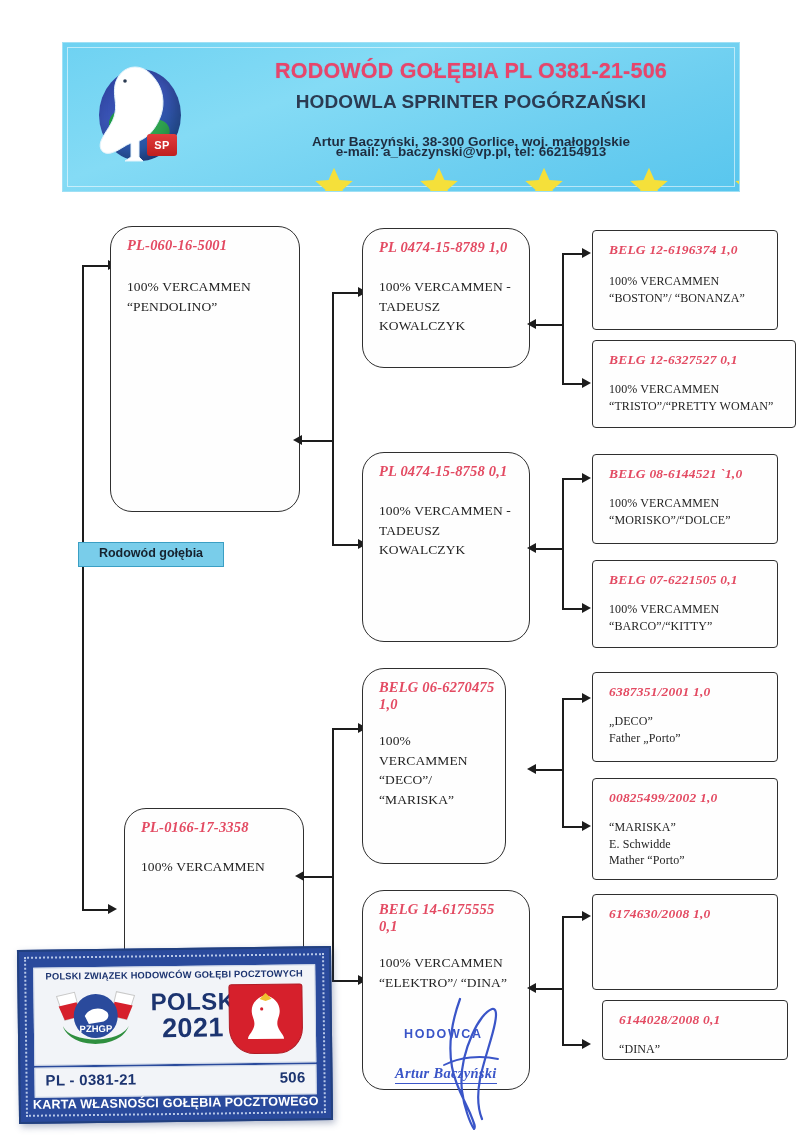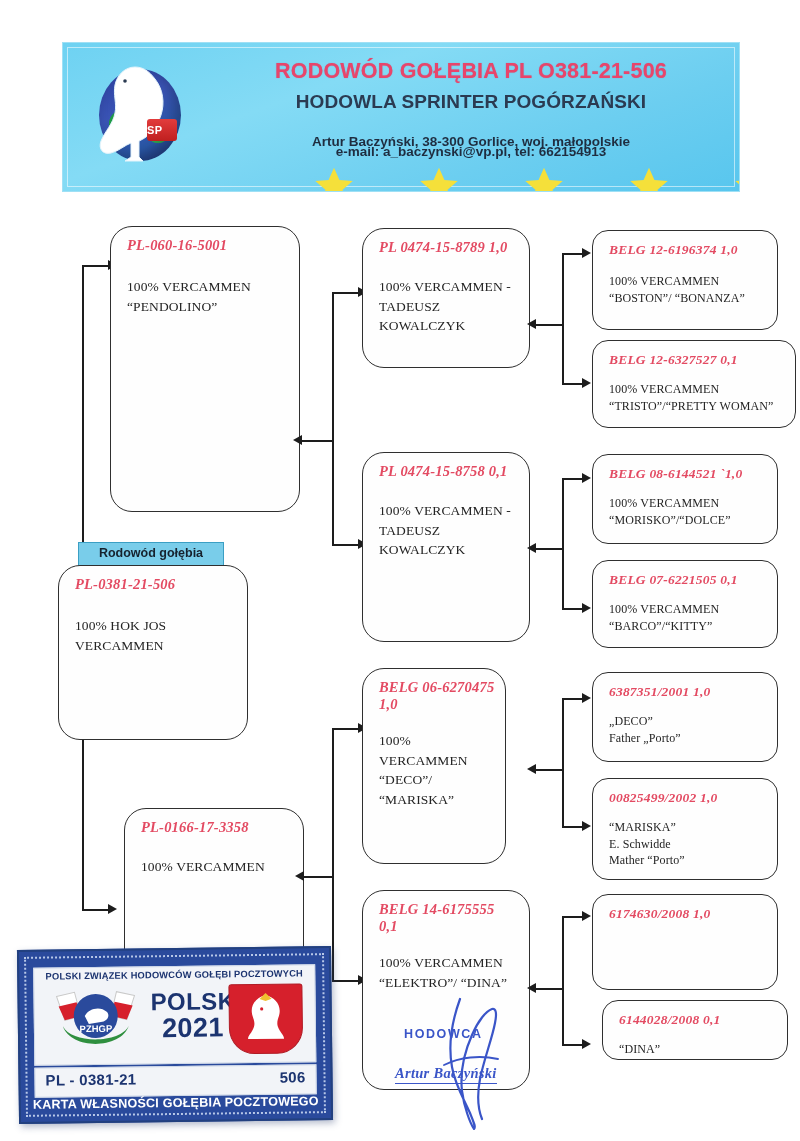--- a/index.html
+++ b/index.html
@@ -30,24 +30,24 @@
       radial-gradient(circle at 30% 60%, #1f9b46 0 18%, rgba(0,0,0,0) 19%),
       radial-gradient(circle at 72% 68%, #2fa44f 0 13%, rgba(0,0,0,0) 14%),
       radial-gradient(circle at 40% 30%, #3551a8 0 22%, rgba(0,0,0,0) 23%),
       linear-gradient(150deg,#2b3f9e 0%,#3a54b5 40%,#2a58a8 75%,#23357e 100%);
     box-shadow:inset -6px -6px 14px rgba(0,0,0,.25);
   }
   .globe .dove{
     position:absolute;left:4px;top:0px;width:78px;height:108px;
   }
   .sp-badge{
-    position:absolute;left:56px;top:58px;width:30px;height:22px;border-radius:3px;
+    position:absolute;left:56px;top:73px;width:30px;height:22px;border-radius:3px;
     background:linear-gradient(180deg,#e23c3c,#bf1f1f);
     color:#fff;font-family:"Liberation Sans",sans-serif;font-weight:bold;
-    font-size:11px;line-height:22px;letter-spacing:.5px;
+    font-size:11px;line-height:22px;text-align:center;letter-spacing:.5px;
   }
   .hdr-title{
     position:absolute;left:150px;top:16px;width:516px;text-align:center;
     font-family:"Liberation Sans",sans-serif;font-weight:bold;
     font-size:21.5px;letter-spacing:.2px;color:#e8456b;
     text-shadow:0 0 1px rgba(200,30,70,.4);
   }
   .hdr-sub{
     position:absolute;left:150px;top:48px;width:516px;text-align:center;
     font-family:"Liberation Sans",sans-serif;font-weight:bold;
@@ -67,21 +67,21 @@
   .star{position:absolute;width:42px;height:42px;top:0;}
 
   
   .box{
     position:absolute;
     background:#fefefe;
     border:1.6px solid #2f2f2f;
     border-radius:22px;
     box-sizing:border-box;
   }
-  .box.r3{border-radius:16px;}
+  .box.r3{border-radius:4px;}
   .bx-id{
     position:absolute;left:16px;right:10px;top:10px;
     font-family:"Liberation Serif",serif;
     font-style:italic;font-weight:bold;
     color:#e34a62;
     font-size:14.5px;line-height:17px;
     letter-spacing:.2px;
   }
   .bx-id.small{font-size:13.5px;}
   .bx-body{
@@ -230,25 +230,20 @@
     <div class="bx-body" style="top:50px;white-space:pre-line">100% VERCAMMEN
 “PENDOLINO”</div>
   </div>
 
   <div class="box" style="left:124px;top:808px;width:180px;height:170px">
     <div class="bx-id">PL-0166-17-3358</div>
     <div class="bx-body" style="top:48px;white-space:pre-line">100% VERCAMMEN</div>
   </div>
 
   <div class="tab" style="left:78px;top:542px;width:144px;height:23px">Rodowód gołębia</div>
-  <div class="box" style="left:58px;top:565px;width:190px;height:175px">
-    <div class="bx-id">PL-0381-21-506</div>
-    <div class="bx-body" style="top:50px;white-space:pre-line">100% HOK JOS
-VERCAMMEN</div>
-  </div>
 
   <div class="ln v" style="left:332px;top:292px;height:252px"></div>
   <div class="ln h" style="left:332px;top:292px;width:28px"></div>
   <div class="arw r" style="left:358px;top:287px"></div>
   <div class="ln h" style="left:332px;top:544px;width:28px"></div>
   <div class="arw r" style="left:358px;top:539px"></div>
   <div class="ln h" style="left:302px;top:440px;width:30px"></div>
   <div class="arw l" style="left:293px;top:435px"></div>
 
   <div class="ln v" style="left:332px;top:728px;height:252px"></div>

